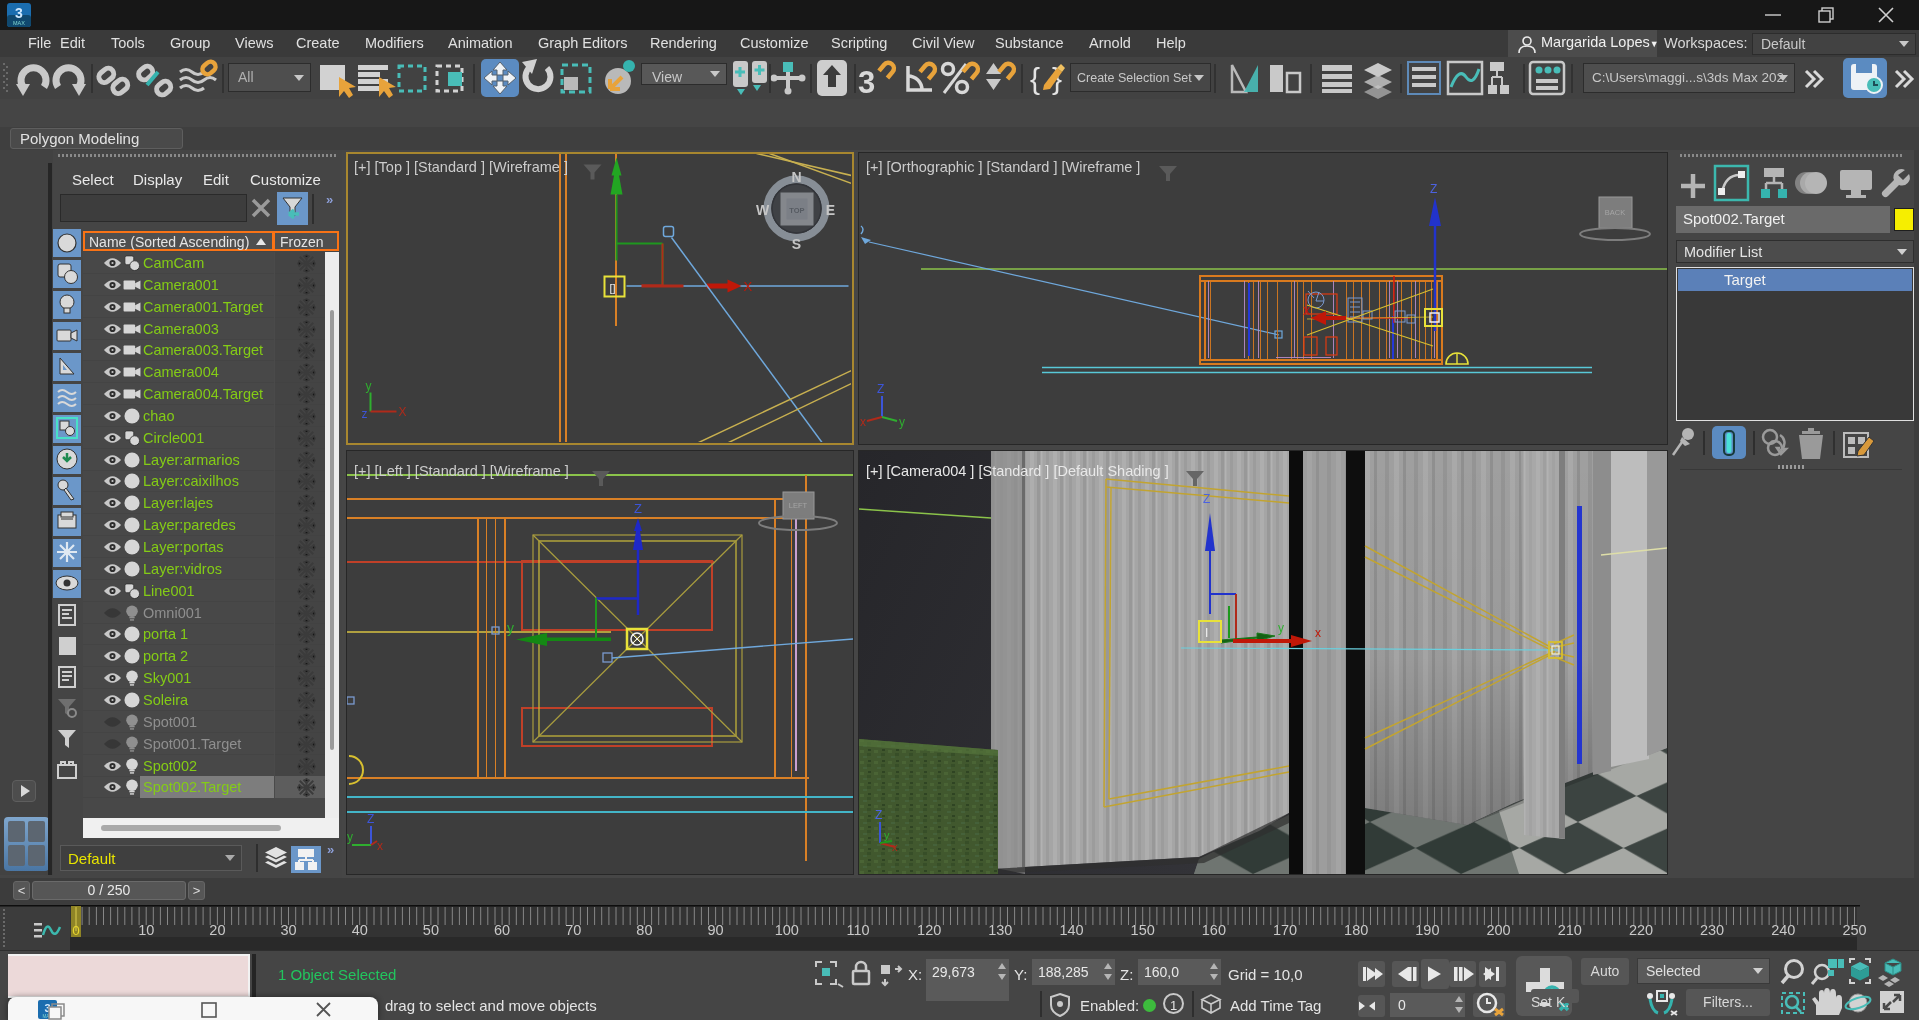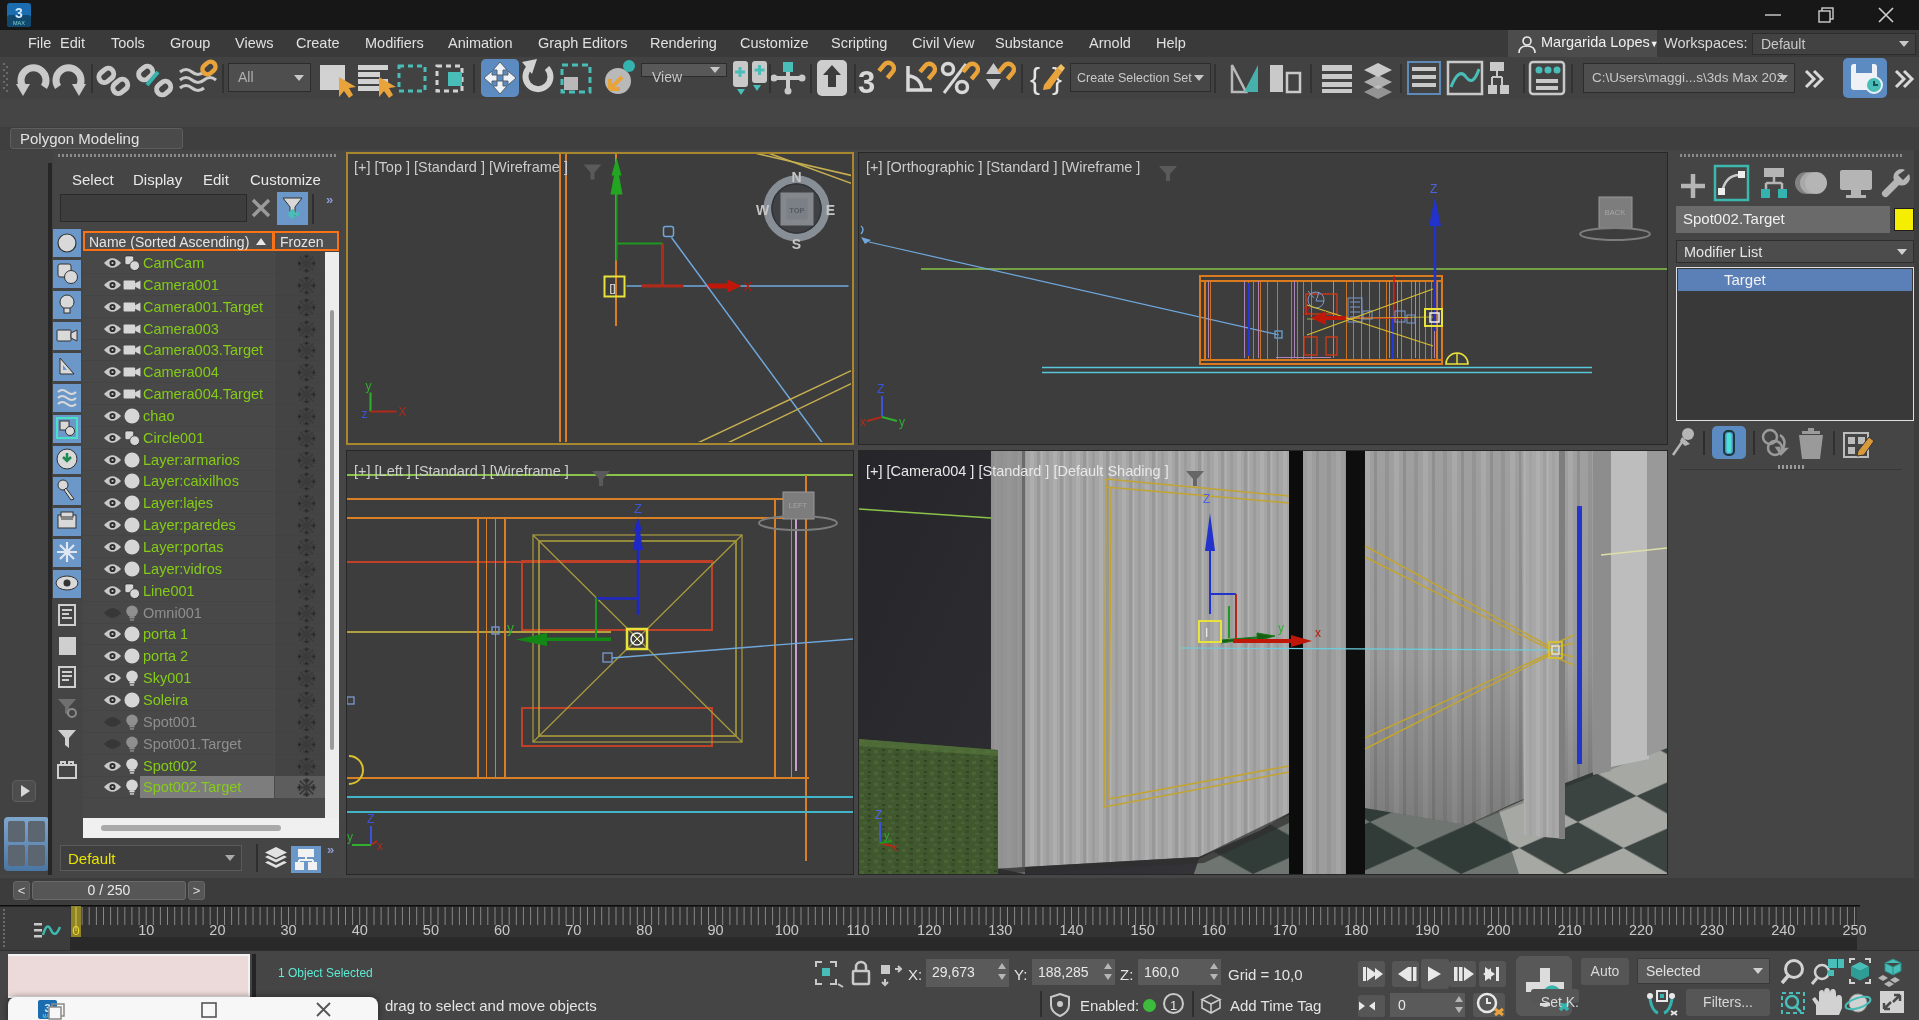--- a/index.html
+++ b/index.html
@@ -293,21 +293,21 @@
           <rect x="3" y="24" width="2" height="2"></rect>
           <rect x="6" y="27" width="2" height="2"></rect>
           <rect x="3" y="30" width="2" height="2"></rect>
           <rect x="6" y="33" width="2" height="2"></rect>
       </g>
     </svg>
     <div class="combo" style="left:228px;top:6px;width:83px;height:29px">
         <span style="position:absolute;left:9px;top:5px;color:#b0b0b0">All</span>
         <span class="arr"></span>
       </div>
-    <div class="combo" style="left:641px;top:6px;width:86px;height:14px;background:#585858">
+    <div class="combo" style="left:641px;top:6px;width:86px;height:22px;background:#585858">
         <span style="position:absolute;left:10px;top:5px">View</span>
         <span class="arr"></span>
       </div>
     <div class="combo" style="left:1070px;top:6px;width:141px;height:29px;background:#474747">
         <span style="position:absolute;left:6px;top:7px;font-size:12.5px;white-space:nowrap">Create Selection Set</span>
         <span class="arr"></span>
       </div>
     <div class="combo" style="left:1583px;top:6px;width:212px;height:30px;background:#4e4e4e">
         <span style="position:absolute;left:8px;top:6px;font-size:13.5px">C:\Users\maggi...s\3ds Max 202:</span>
         <span class="arr"></span>
@@ -1434,40 +1434,40 @@
         <rect x="14" y="4" width="12" height="12" fill="none" stroke="#8a8a8a" stroke-width="1.5"></rect>
         <rect x="11" y="7" width="12" height="12" fill="#f7f7f7" stroke="#8a8a8a" stroke-width="1.5"></rect>
       </svg>
       <svg class="abs" style="left:192px;top:4px" width="20" height="18" viewBox="0 0 20 18">
           <rect x="2" y="2" width="14" height="14" fill="none" stroke="#555" stroke-width="1.6"></rect>
         </svg>
       <svg class="abs" style="left:306px;top:4px" width="20" height="18" viewBox="0 0 20 18">
           <path d="M3 2 L16 15 M16 2 L3 15" stroke="#555" stroke-width="1.8"></path>
         </svg>
     </div>
-    <div class="abs" style="left:278px;top:15px;font-size:12px;color:#5eead4">1 Object Selected</div>
+    <div class="abs" style="left:278px;top:15px;font-size:15px;color:#22c55e">1 Object Selected</div>
     <div class="abs" style="left:385px;top:46px;font-size:15px;color:#e4e4e4">drag to select and move objects</div>
 
     <svg class="abs" style="left:813px;top:8px" width="92" height="30" viewBox="0 0 92 30">
       <g fill="none" stroke="#c9c9c9" stroke-width="2">
         <path d="M3 8 V3 H9 M17 3 H23 V8 M23 20 V25 H17 M9 25 H3 V20"></path>
         <rect x="9" y="9" width="8" height="8" fill="#49bdb8" stroke="none"></rect>
         <path d="M25 25 l5 3" stroke="#c9c9c9"></path>
       </g>
       <g fill="none" stroke="#c9c9c9" stroke-width="2.5">
         <rect x="40" y="12" width="16" height="13" rx="1"></rect>
         <path d="M43 12 V8 a5 5 0 0 1 10 0 V12"></path>
       </g>
       <g fill="none" stroke="#c9c9c9" stroke-width="2">
         <rect x="68" y="6" width="9" height="9" fill="#c9c9c9" stroke="none"></rect>
         <path d="M82 10 l6 0 m-3 -3 l3 3 l-3 3 M72 20 l0 6 m-3 -3 l3 3 l3 -3"></path>
       </g>
     </svg>
     <div class="abs" style="left:908px;top:15px;font-size:15px;color:#e4e4e4">X:</div>
-    <div class="field" style="left:926px;top:8px;width:83px;height:28px">
+    <div class="field" style="left:926px;top:8px;width:83px;height:42px">
         <span style="position:absolute;left:6px;top:5px">29,673</span>
       </div>
     <div class="abs" style="left:1014px;top:15px;font-size:15px;color:#e4e4e4">Y:</div>
     <div class="field" style="left:1032px;top:8px;width:83px;height:26px">
         <span style="position:absolute;left:6px;top:5px">188,285</span>
       </div>
     <div class="abs" style="left:1120px;top:15px;font-size:15px;color:#e4e4e4">Z:</div>
     <div class="field" style="left:1138px;top:8px;width:83px;height:26px">
         <span style="position:absolute;left:6px;top:5px">160,0</span>
       </div>
@@ -1535,21 +1535,21 @@
       </svg>
 
     <div class="abs" style="left:1516px;top:5px;width:56px;height:60px;background:#585858;border-radius:6px">
       <svg width="56" height="60" viewBox="0 0 56 60">
         <path d="M24 12 H34 V26 H48 V36 H34 V50 H24 V36 H10 V26 H24 Z" fill="#dcdcdc"></path>
         <circle cx="36" cy="38" r="7" fill="none" stroke="#35b3ae" stroke-width="3.5"></circle>
         <path d="M41 43 L52 54 M48 50 l-4 4 M52 47 l-3 3" stroke="#35b3ae" stroke-width="3.5" fill="none"></path>
       </svg>
     </div>
     <div class="sbtn" style="left:1581px;top:7px;width:48px;height:27px;color:#d8d8d8;font-size:14px;text-align:center;line-height:26px">Auto</div>
-    <div class="sbtn" style="left:1531px;top:38px;width:48px;height:14px;color:#d8d8d8;font-size:14px;text-align:right;line-height:26px">Set K.</div>
+    <div class="sbtn" style="left:1531px;top:38px;width:48px;height:14px;color:#d8d8d8;font-size:14px;text-align:left;line-height:26px">Set K.</div>
     <div class="combo" style="left:1637px;top:7px;width:133px;height:26px;background:#5a5a5a;border-color:#3a3a3a">
         <span style="position:absolute;left:8px;top:4px;color:#e0e0e0">Selected</span>
         <span class="arr" style="border-top-color:#d0d0d0"></span>
       </div>
     <svg class="abs" style="left:1645px;top:38px" width="34" height="28" viewBox="0 0 34 28">
       <circle cx="5" cy="7" r="3" fill="#e8e8e8"></circle>
         <circle cx="27" cy="7" r="3" fill="#e8e8e8"></circle>
       <rect x="12" y="2" width="10" height="10" fill="none" stroke="#e8e8e8" stroke-width="2"></rect>
       <rect x="15" y="5" width="4" height="4" fill="#35b3ae"></rect>
       <path d="M5 10 Q7 22 13 24 M27 10 Q25 22 19 24" fill="none" stroke="#35b3ae" stroke-width="3"></path>

